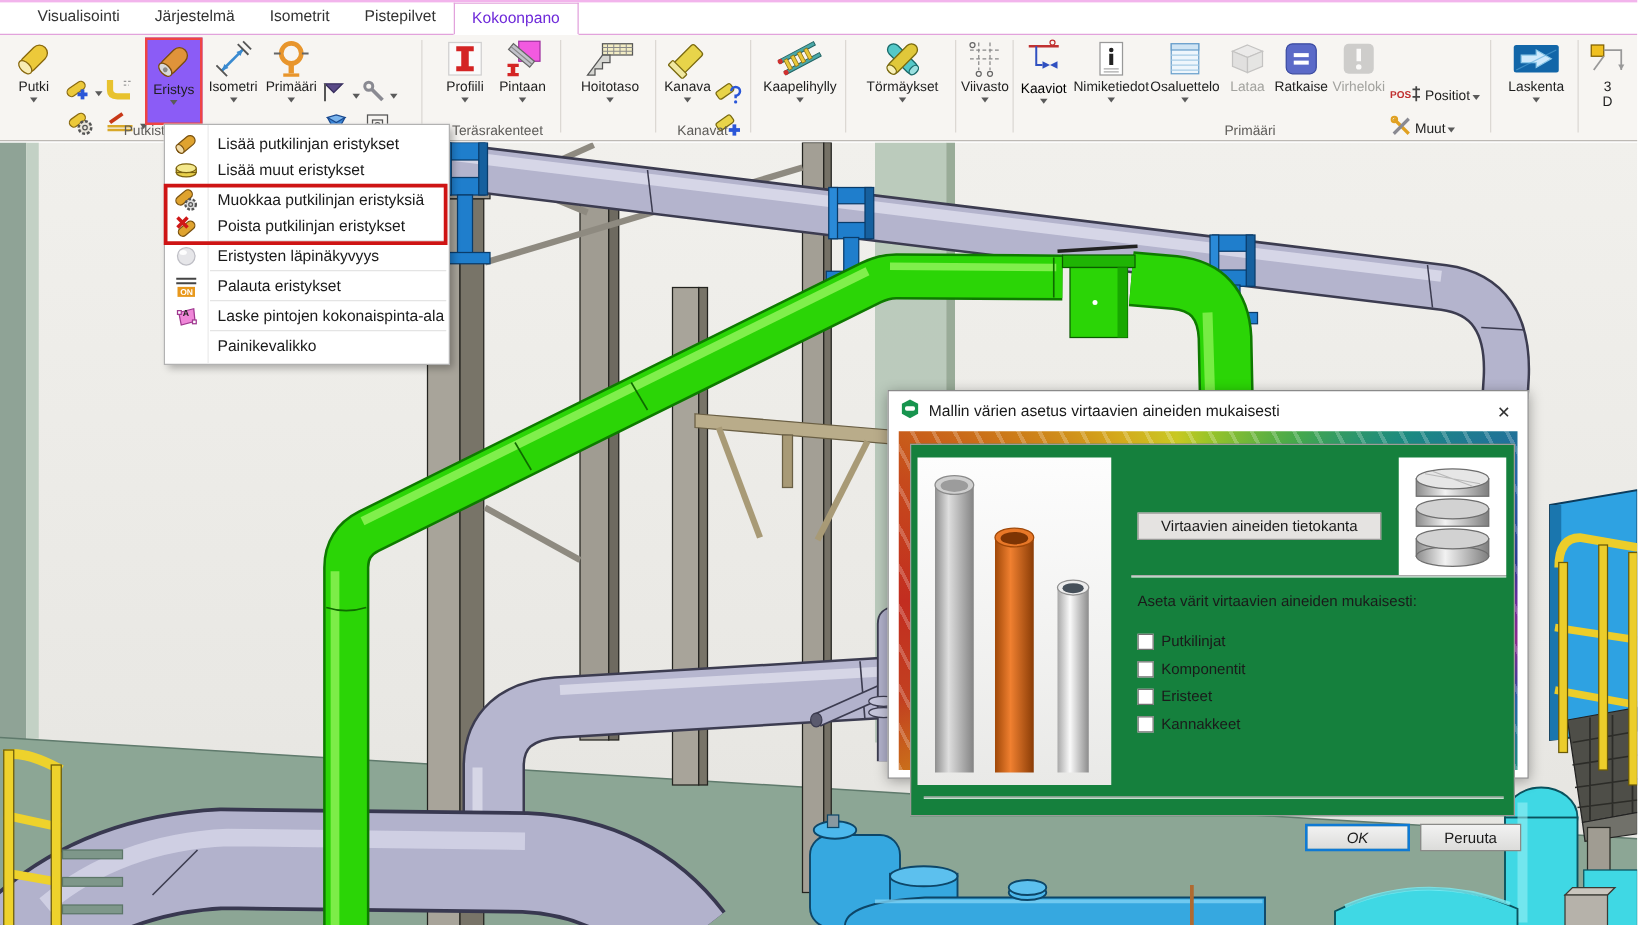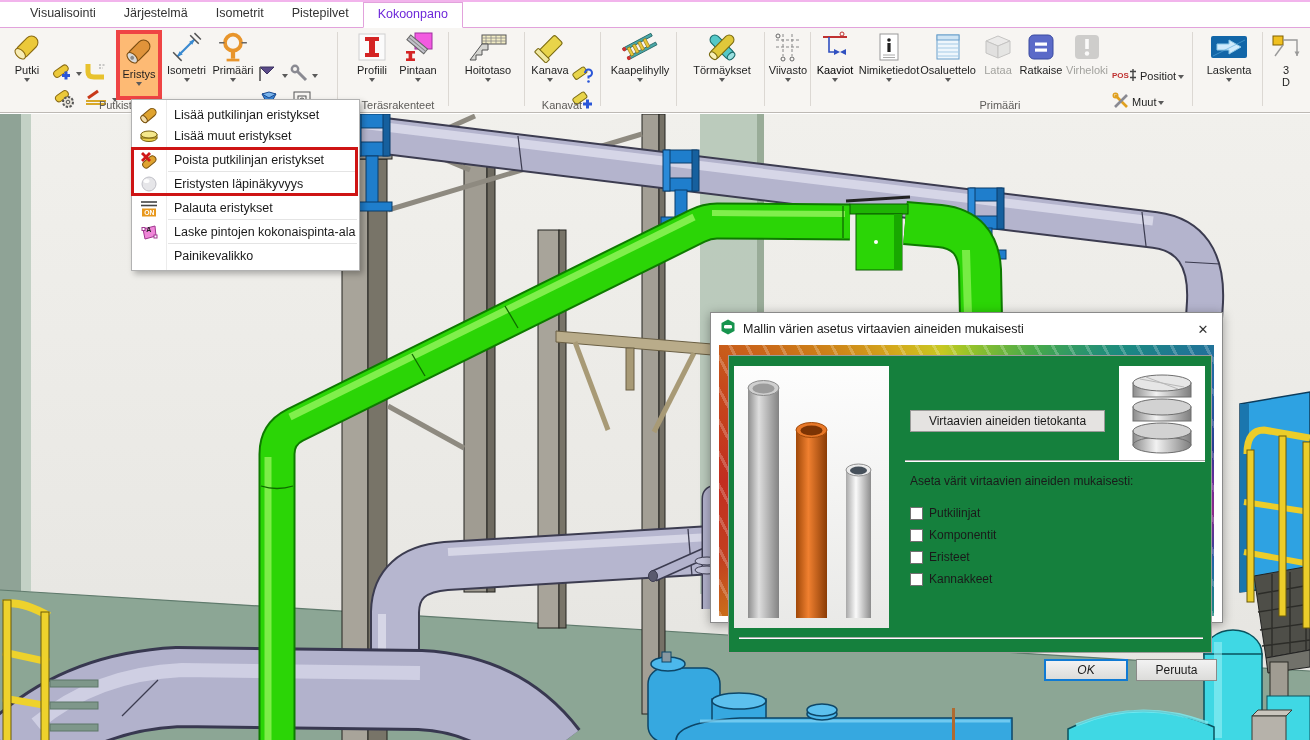--- a/index.html
+++ b/index.html
@@ -10,21 +10,21 @@
   .tabs { position:absolute; left:0; top:0; width:100%; height:26px; background:#fff;
           border-bottom:1px solid #e2a2dc; display:flex; align-items:stretch; padding-left:16px; }
   .tab { padding:4px 14px 0 14px; font-size:12.5px; color:#333; cursor:default; }
   .tab.active { background:#fff; border:1px solid #e2a2dc; border-bottom:1px solid #fff; margin-bottom:-1px; color:#6d28d9; }
 
   
   .ribbon { position:absolute; left:0; top:26px; width:100%; height:85px; background:#f7f5f2; border-bottom:1px solid #bdb9b4; }
   .rbtn { position:absolute; top:2px; height:70px; display:flex; flex-direction:column; align-items:center; justify-content:flex-start; font-size:11px; color:#1e1e1e; }
   .rbtn .ric { height:34px; display:flex; align-items:center; justify-content:center; }
   .rbtn .rlb { line-height:12px; white-space:nowrap; }
-  .rbtn.sel { background:#fdba74; border:4px solid #ef4444; }
+  .rbtn.sel { background:#8b5cf6; border:2px solid #ef4444; }
   .rbtn.dis { color:#a2a29e; }
   .rbtn.dis svg { opacity:.55; filter:grayscale(1); }
   .dda { width:0; height:0; border-left:3.5px solid transparent; border-right:3.5px solid transparent; border-top:4px solid #5a5a5a; margin-top:2px; }
   .sbtn { position:absolute; display:flex; align-items:center; gap:2px; font-size:11px; color:#1e1e1e; }
   .gsep { position:absolute; top:4px; height:74px; width:1px; background:#dcd8d3; }
   .glabel { position:absolute; top:71px; font-size:11px; color:#5d5b58; text-align:center; }
 
   
   .viewport { position:absolute; left:0; top:112px; }
 
@@ -688,20 +688,32 @@
       <span class="mic">
           <svg width="20" height="20" viewBox="0 0 20 20">
             <ellipse cx="10" cy="12" rx="8" ry="3.5" fill="#e8cf4a" stroke="#7a6210"></ellipse>
             <rect x="2" y="8.6" width="16" height="3.4" fill="#e8cf4a" stroke="#7a6210"></rect>
             <ellipse cx="10" cy="8.5" rx="8" ry="3.5" fill="#f4e88c" stroke="#7a6210"></ellipse>
           </svg>
         </span>
       <span class="mil">Lisää muut eristykset</span>
     </div>
     <div class="msep"></div>
+    <div class="mi">
+      <span class="mic">
+          <svg width="20" height="20" viewBox="0 0 20 20">
+            <g transform="rotate(-40 9 8)">
+              <rect x="1" y="4" width="15" height="7" rx="3.5" fill="#dfa32f" stroke="#7a5210"></rect>
+            </g>
+            <circle cx="13.5" cy="13.5" r="4.2" fill="#dcdcdc" stroke="#555" stroke-dasharray="2.2 1.3" stroke-width="1.8"></circle>
+            <circle cx="13.5" cy="13.5" r="1.5" fill="none" stroke="#555"></circle>
+          </svg>
+        </span>
+      <span class="mil">Muokkaa putkilinjan eristyksiä</span>
+    </div>
     <div class="mi">
       <span class="mic">
           <svg width="20" height="20" viewBox="0 0 20 20">
             <g transform="rotate(-40 11 12)">
               <rect x="3" y="8" width="15" height="7" rx="3.5" fill="#dfa32f" stroke="#7a5210"></rect>
             </g>
             <g stroke="#d01818" stroke-width="2.8">
               <line x1="3" y1="3" x2="11" y2="11"></line>
               <line x1="11" y1="3" x2="3" y2="11"></line>
             </g>

